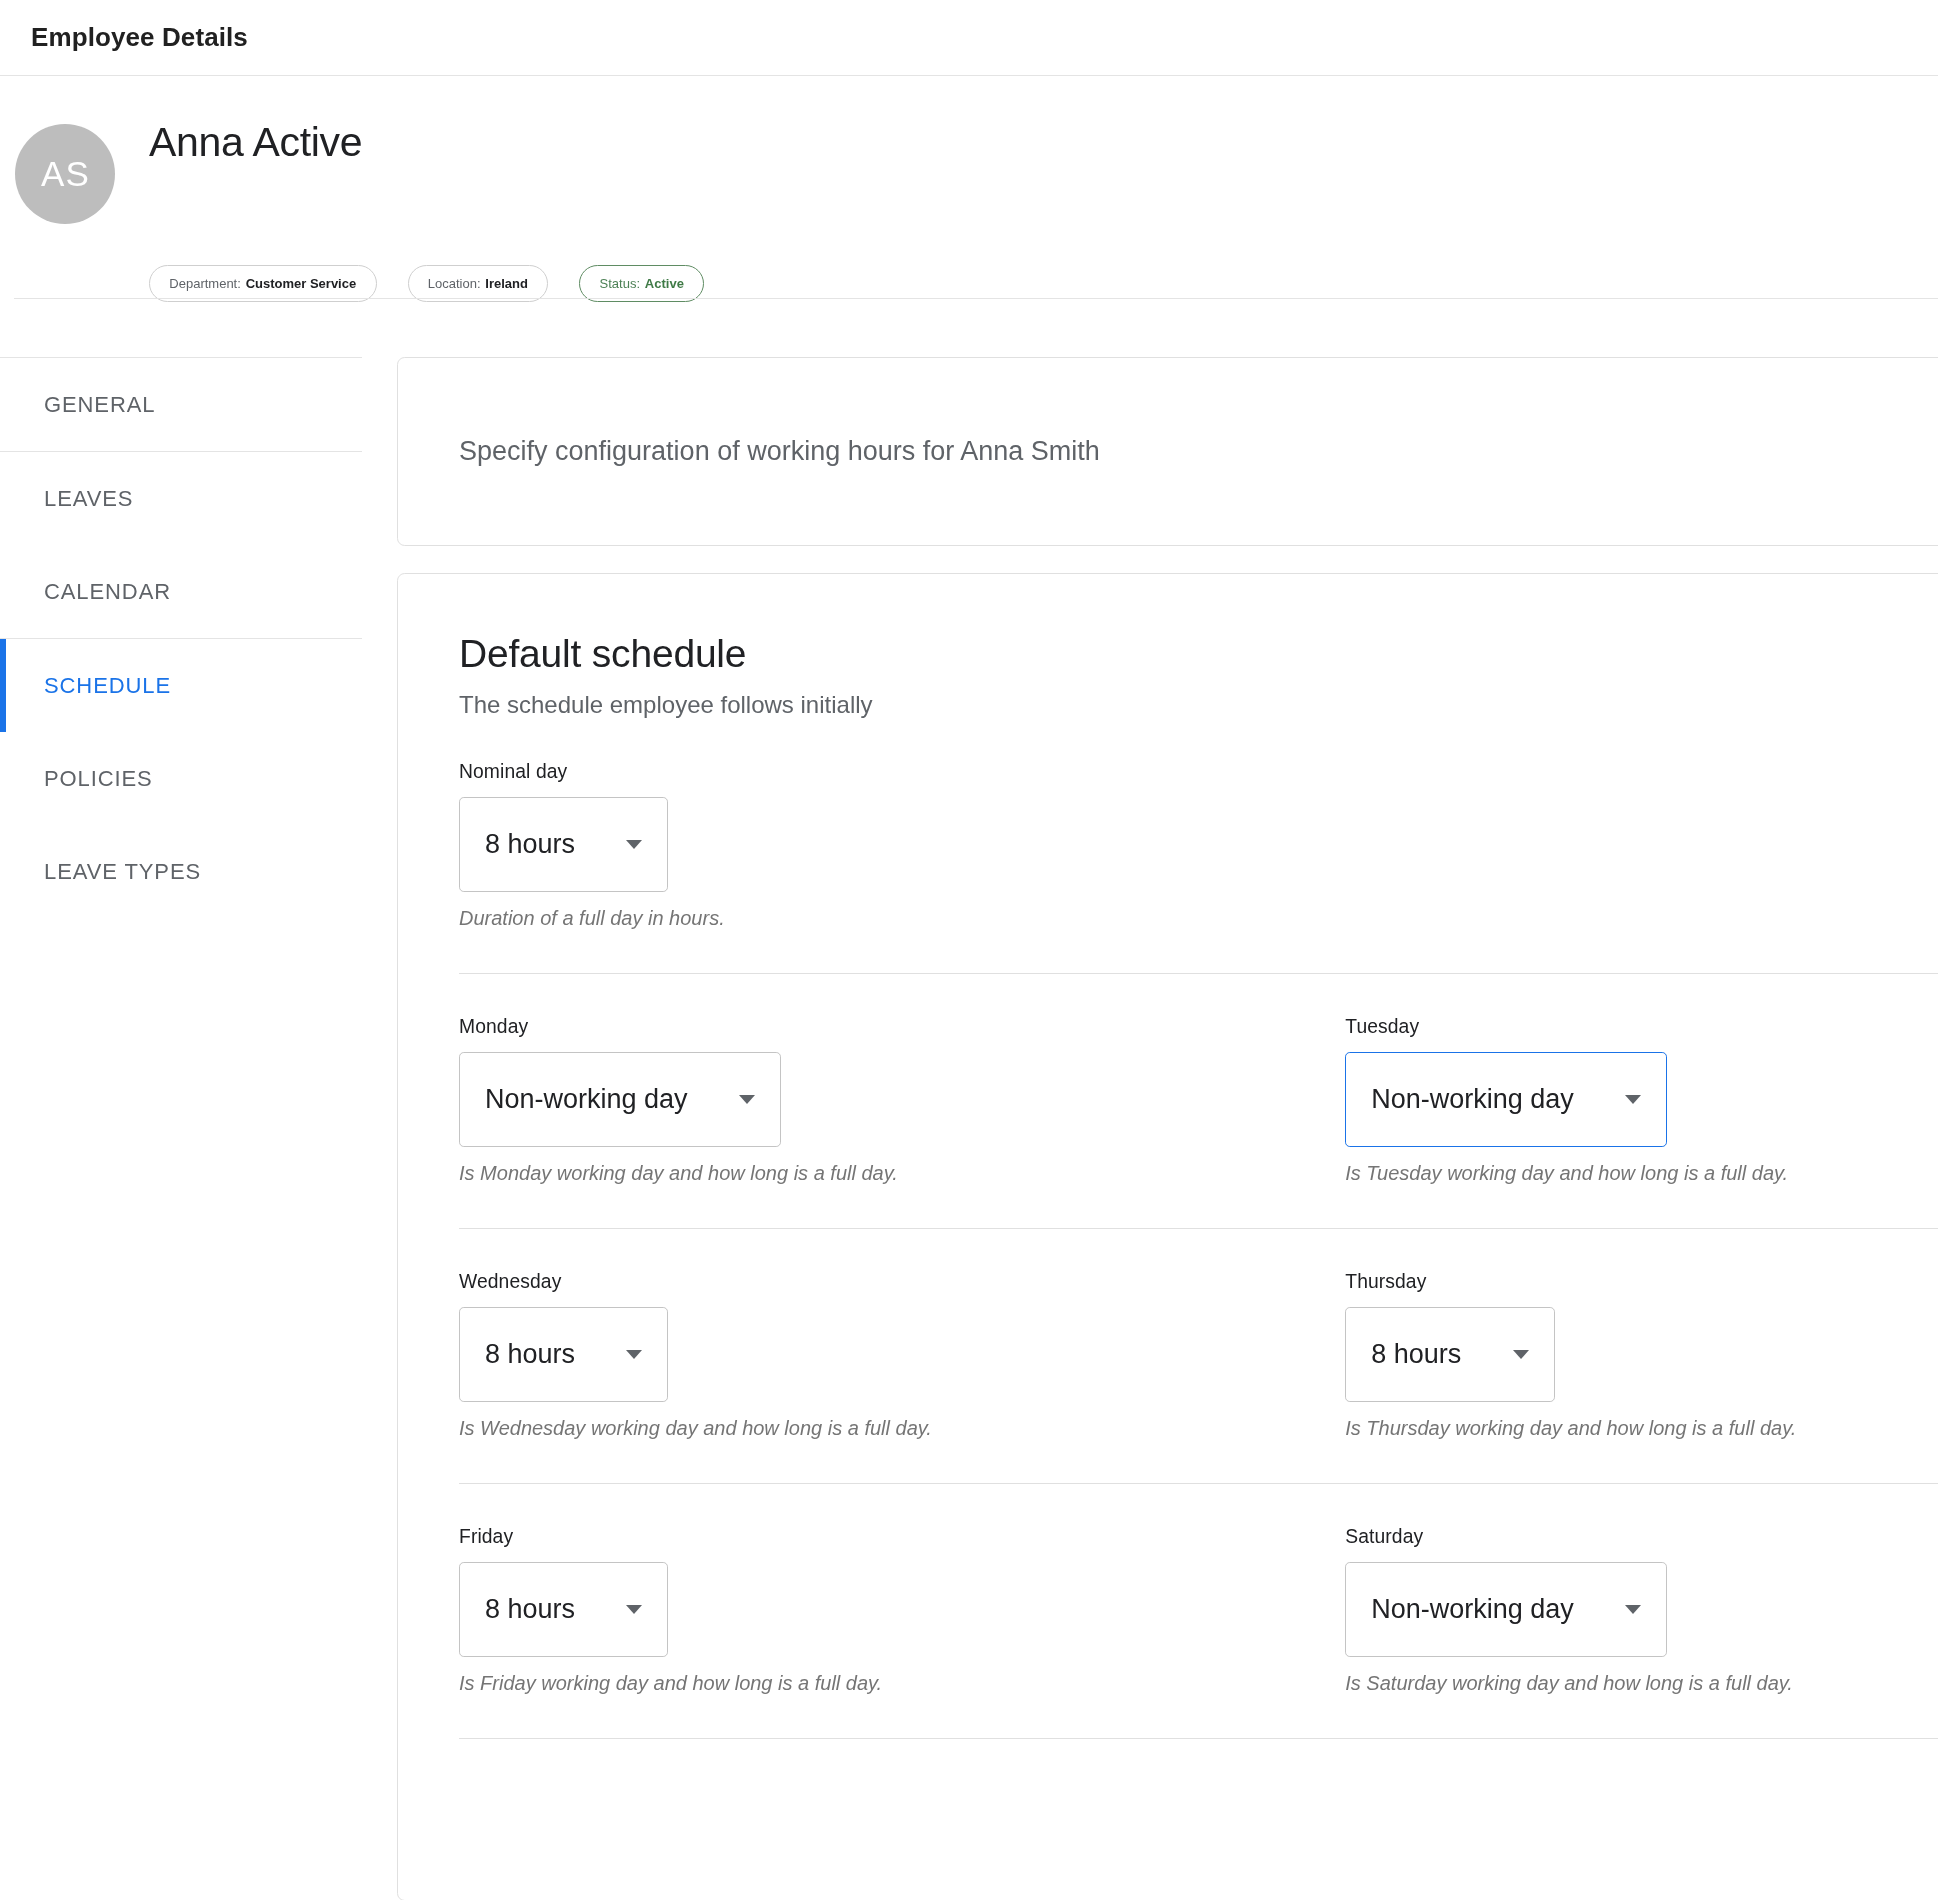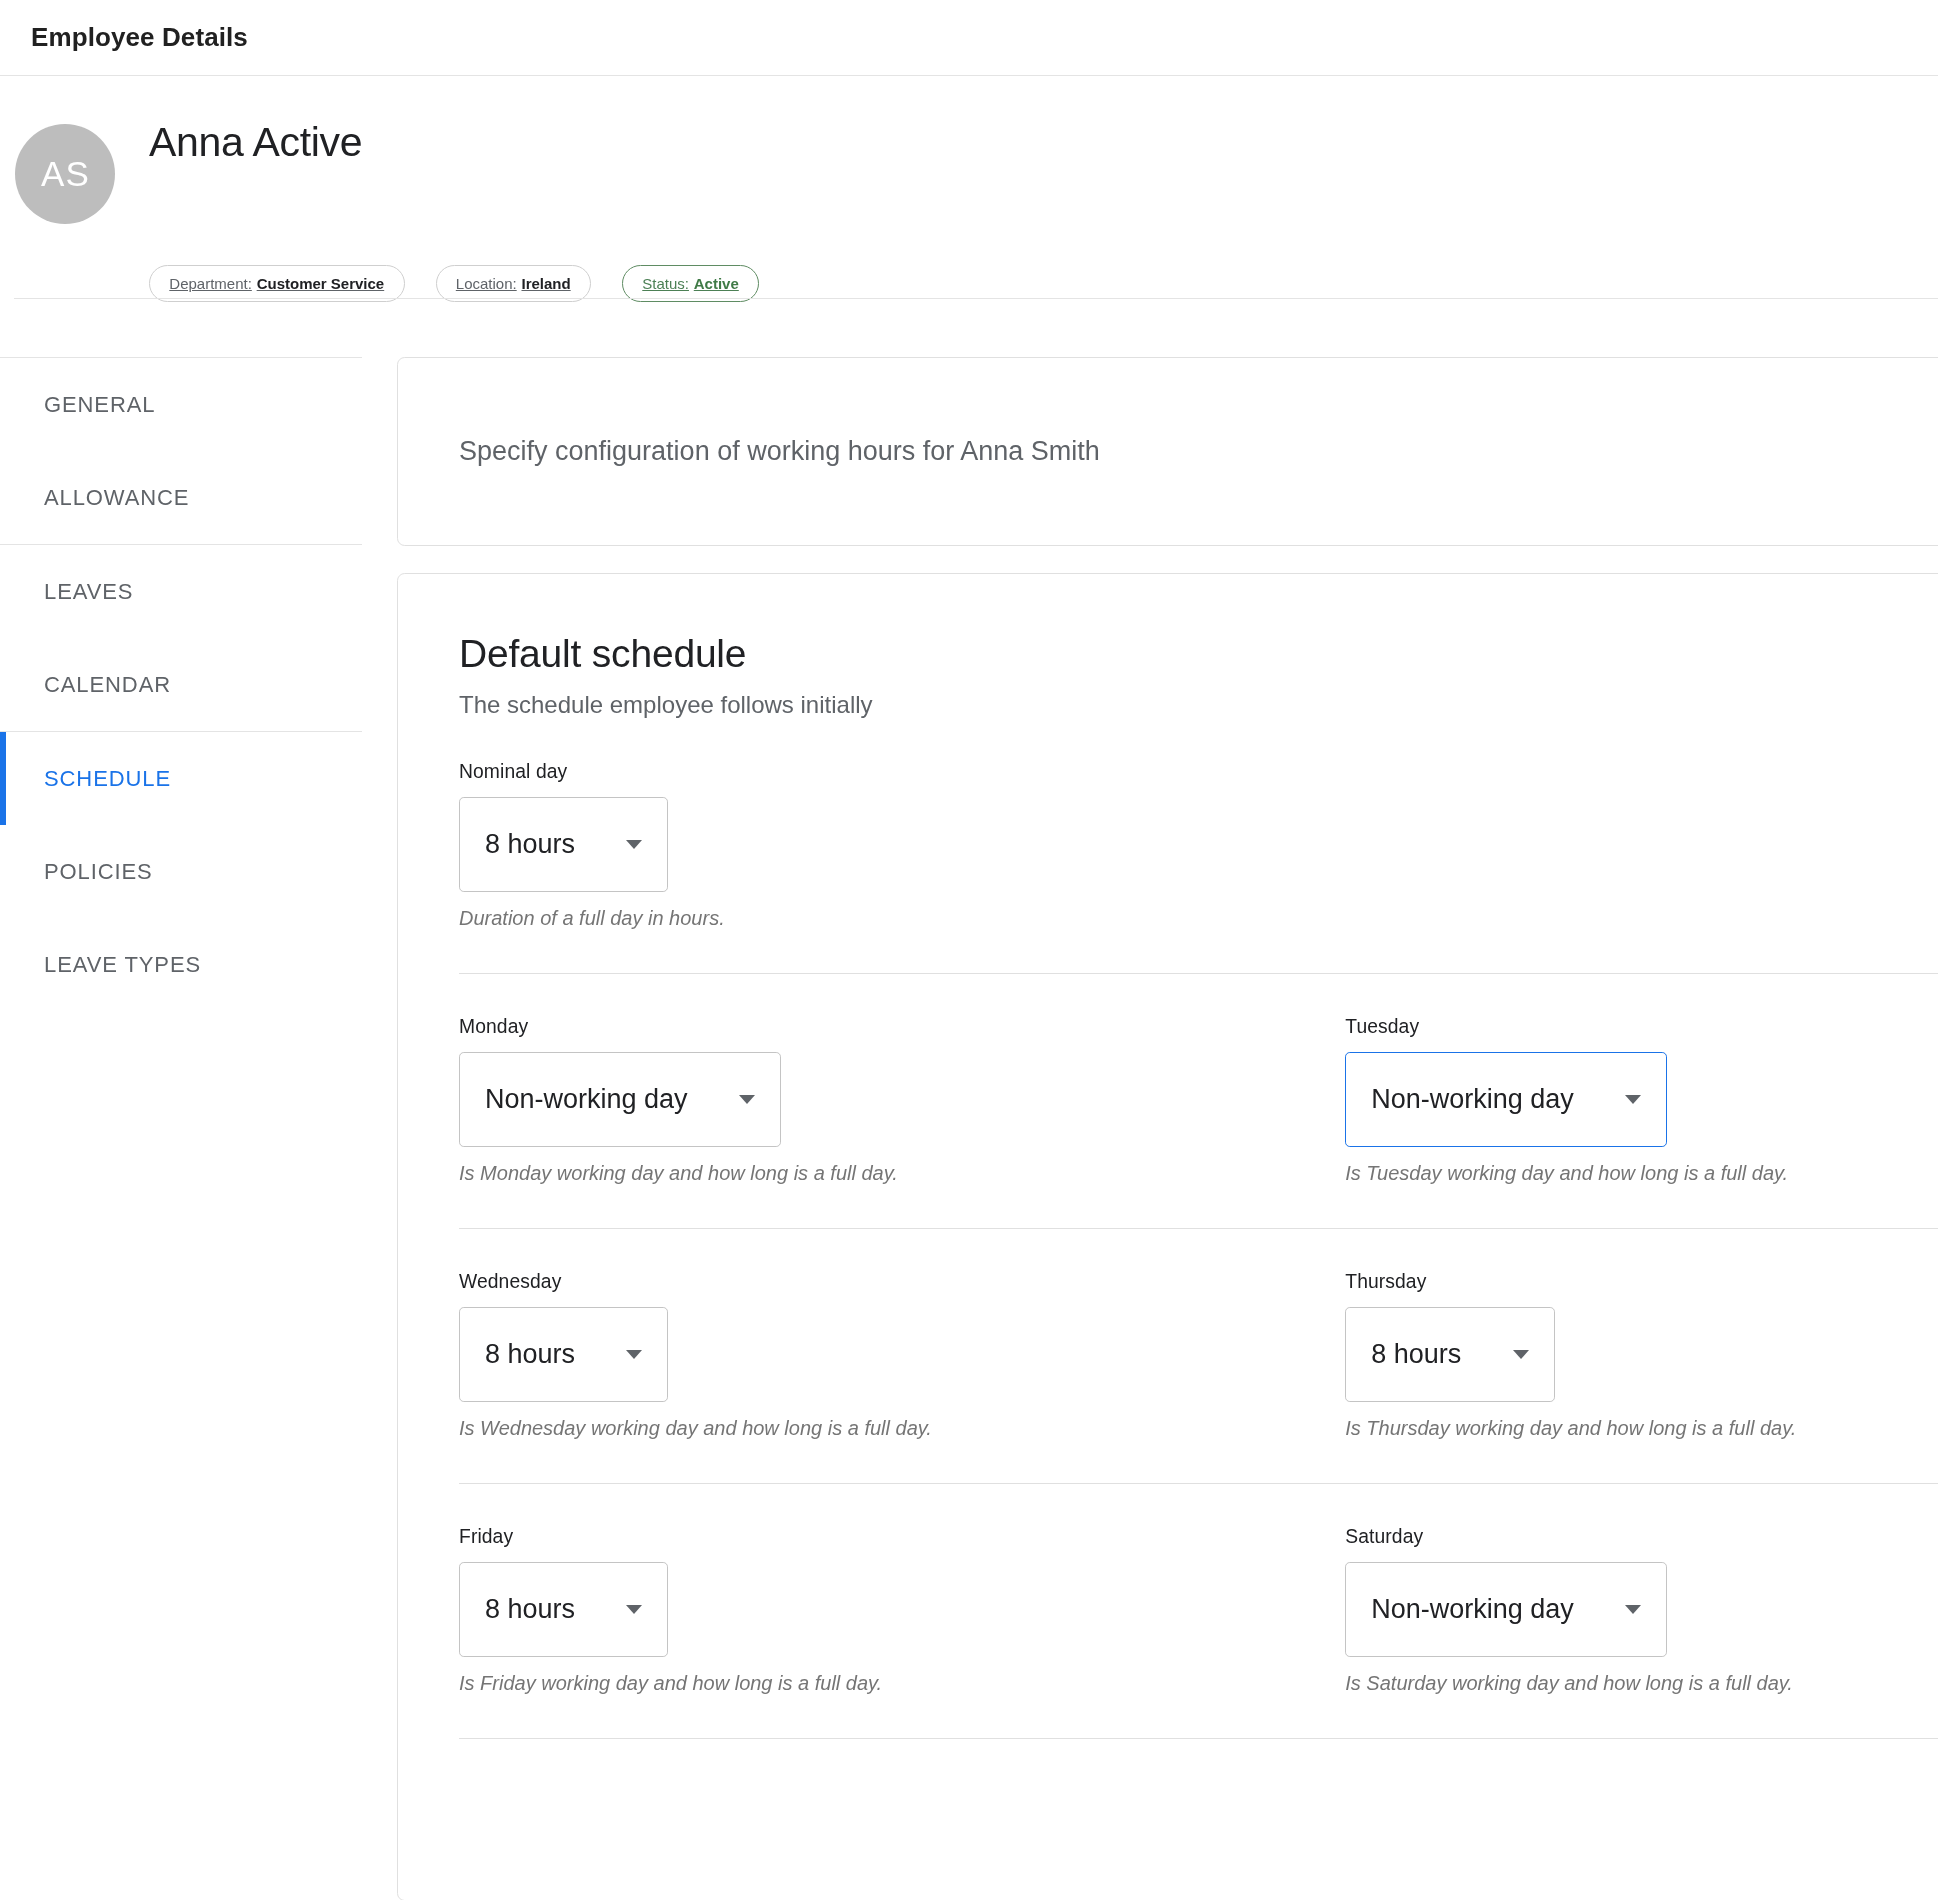--- a/index.html
+++ b/index.html
@@ -61,25 +61,24 @@
     align-items: center;
     gap: 31px;
   }
   .chip {
     border: 1px solid #cfcfcf;
     border-radius: 965px;
     height: 37px;
     padding: 0 19.3px;
     display: flex;
     align-items: center;
-    font-size: 15px;
+    font-size: 13px;
     color: #5f6368;
     white-space: nowrap;
     background: #fff;
-    text-decoration: underline;
   }
   .chip b { color: #202124; font-weight: bold; margin-left: 4.8px; }
   .chip.status { border-color: #5f8c63; color: #4c8055; }
   .chip.status b { color: #3f7a46; }
   .header-rule {
     position: absolute;
     left: 13.5px; top: 298px; width: 1925px; height: 1px;
     background: #e4e4e4;
   }
 
@@ -233,23 +232,20 @@
     </div>
   </div>
 </div>
 <div class="header-rule"></div>
 
 <div class="sidebar">
   <div class="side-sep"></div>
   <div class="side-item">
     <span>GENERAL</span>
   </div>
-  <div class="side-item">
-    <span>ALLOWANCE</span>
-  </div>
   <div class="side-sep"></div>
   <div class="side-item">
     <span>LEAVES</span>
   </div>
   <div class="side-item">
     <span>CALENDAR</span>
   </div>
   <div class="side-sep"></div>
   <div class="side-item active">
     <span>SCHEDULE</span>

